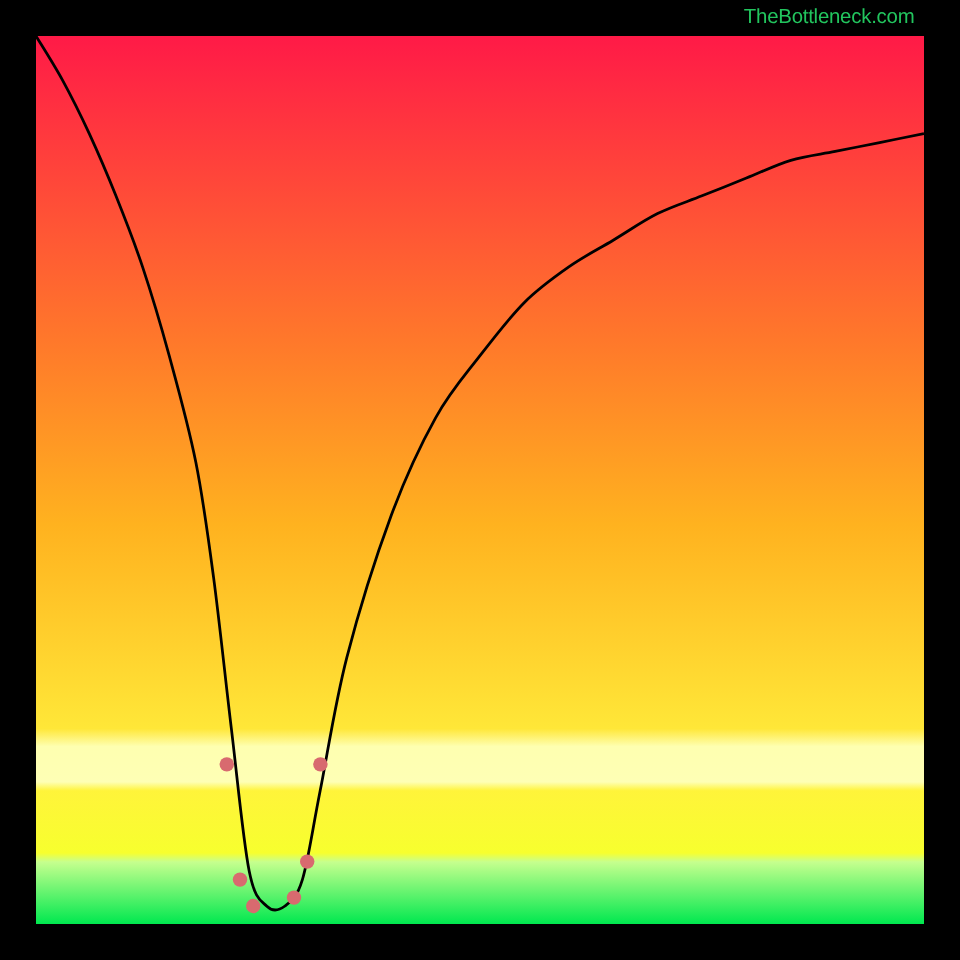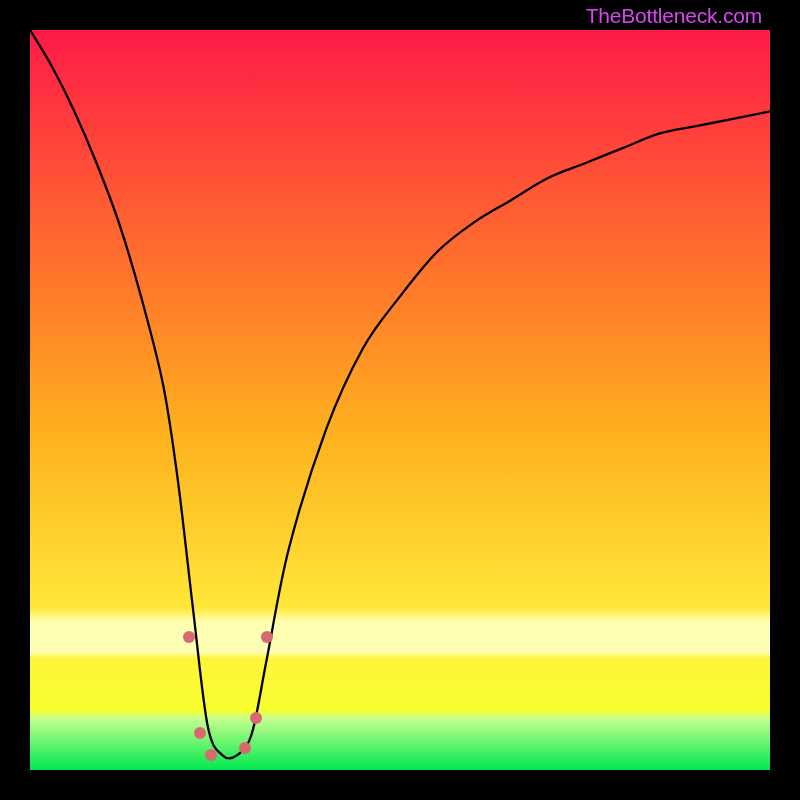--- a/index.html
+++ b/index.html
@@ -21,22 +21,22 @@
   }
   .gradient-bg {
     position: absolute;
     left: 0; top: 0;
     width: 100%; height: 100%;
   }
   .watermark {
     position: absolute;
     right: 38px;
     top: 4px;
-    color: #d946ef;
-    font-size: 21px;
+    color: #22c55e;
+    font-size: 17px;
     font-weight: 500;
     letter-spacing: -0.2px;
   }
   .curve {
     position: absolute;
     left: 0; top: 0;
     width: 740px; height: 740px;
   }
   .markers { position: absolute; left:0; top:0; width:740px; height:740px; }
   .marker {

